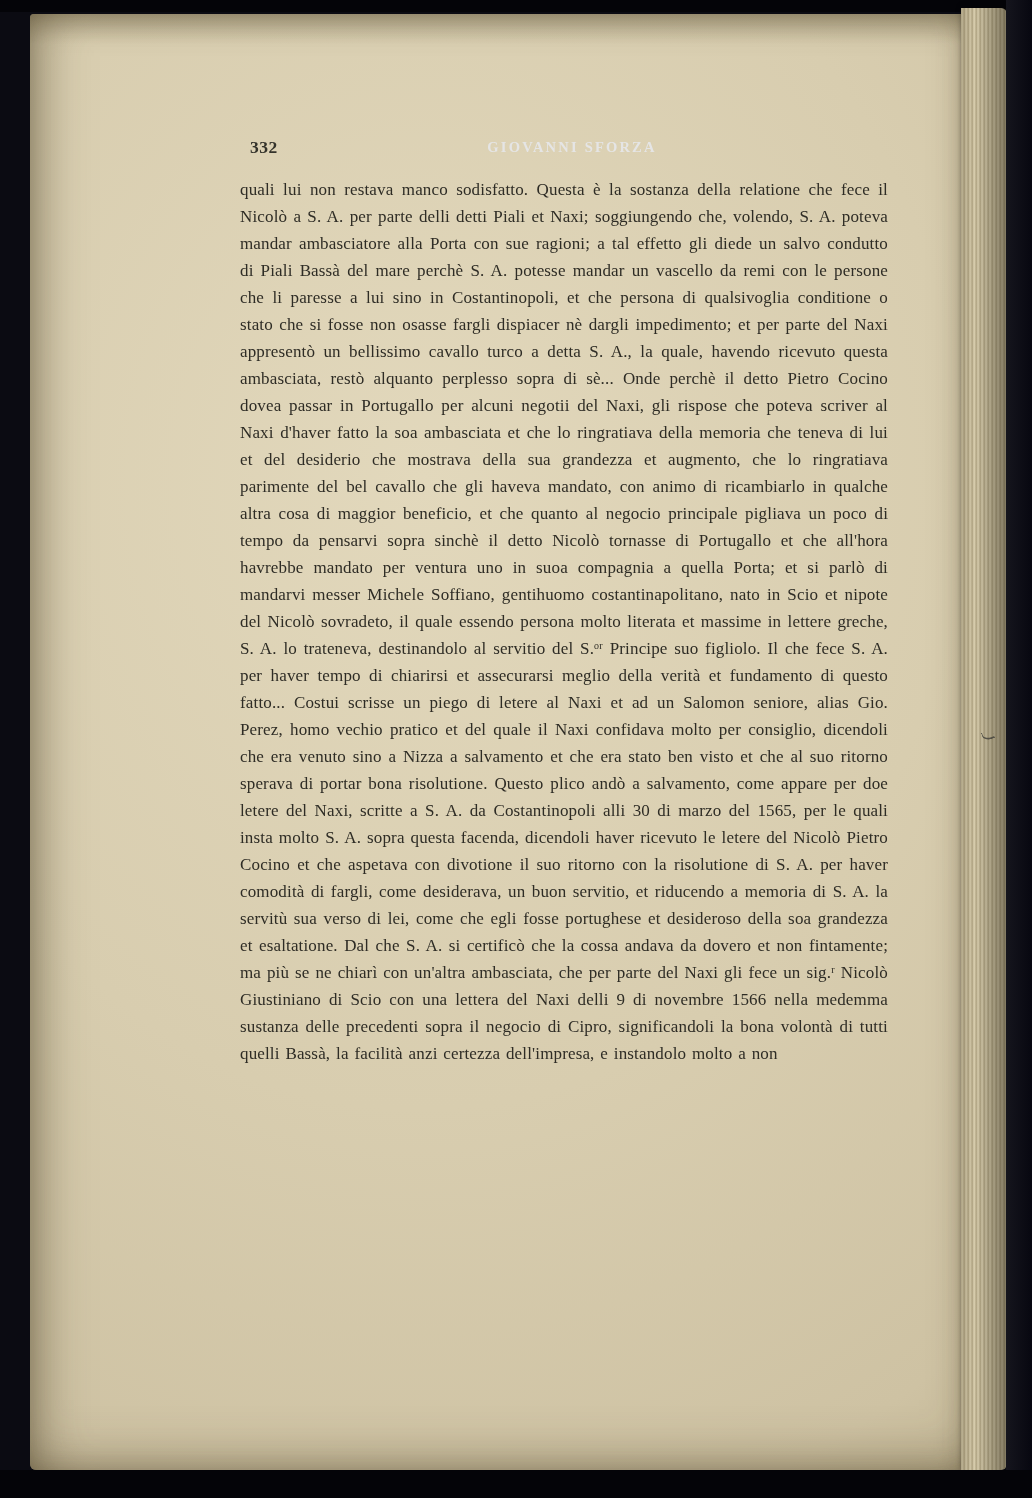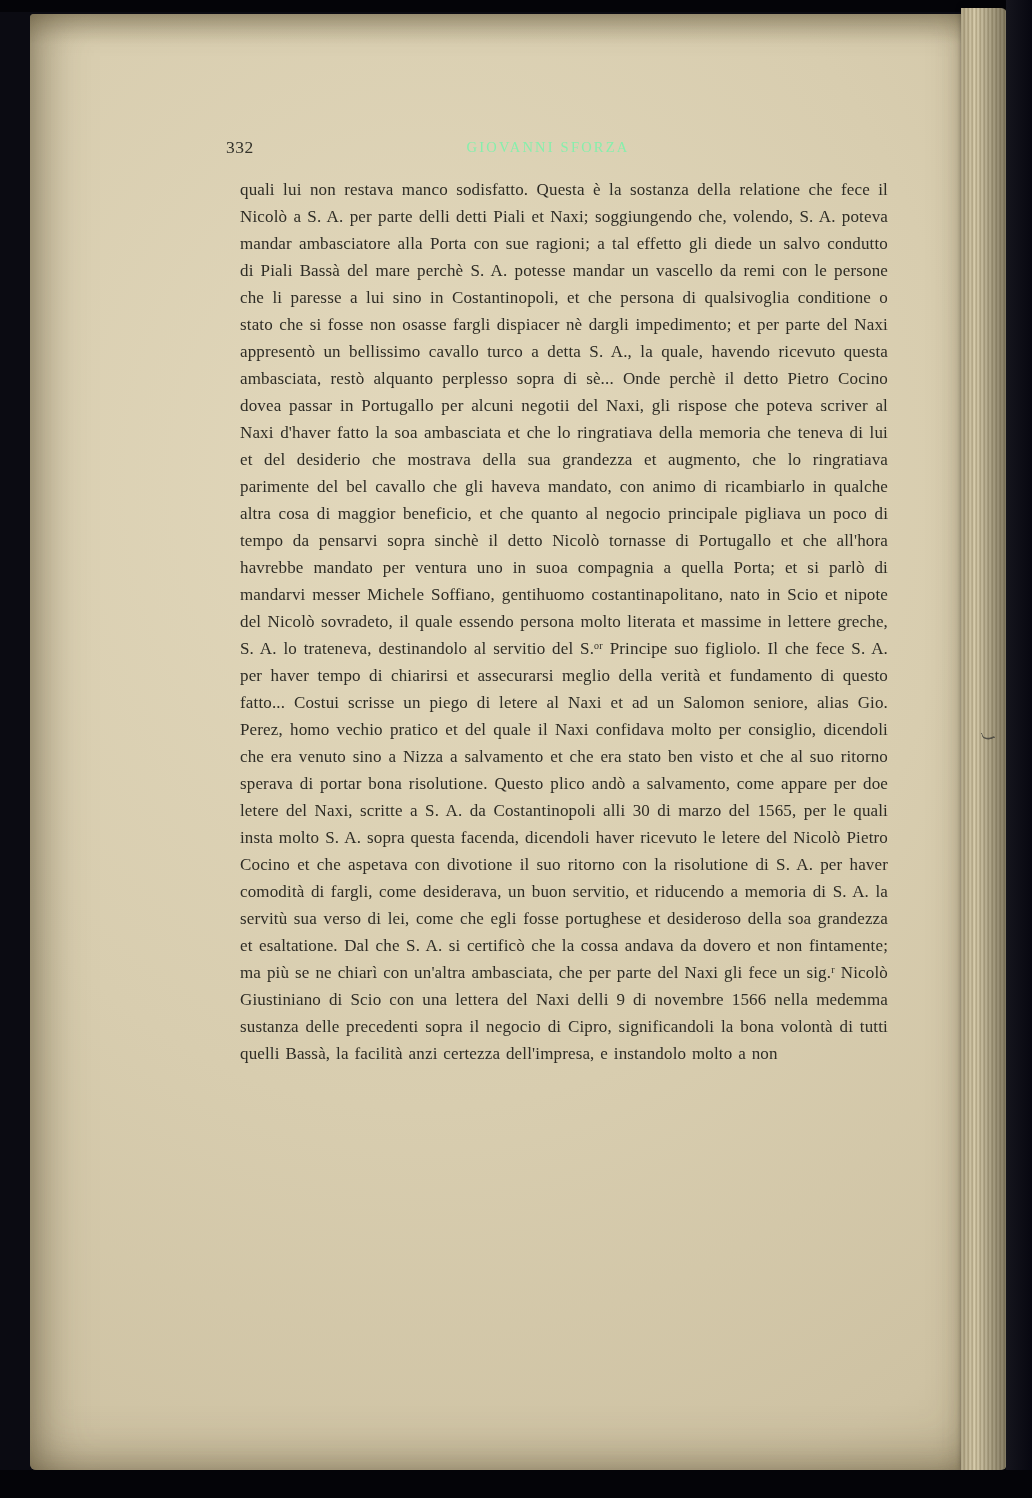--- a/index.html
+++ b/index.html
@@ -50,32 +50,33 @@
       radial-gradient(ellipse 120% 90% at 42% 32%,
         #e2d8bc 0%, var(--paper) 48%, #cec2a3 82%, var(--paper-dark) 100%);
     border-radius: 4px 2px 2px 6px;
     box-shadow:
       inset 28px 0 55px -25px rgba(70, 58, 32, 0.55),
       inset -8px 0 30px -14px rgba(70, 58, 32, 0.35),
       inset 0 -26px 60px -28px rgba(70, 58, 32, 0.45),
       inset 0 18px 40px -24px rgba(70, 58, 32, 0.35);
   }
   .header {
-    position: absolute; left: 224px; top: 136px; width: 648px; height: 26px;
+    position: absolute; left: 248px; top: 136px; width: 648px; height: 26px;
     color: #39372d;
+    font-weight: bold;
   }
   .page-number {
     position: absolute; left: 2px; top: 1px;
     font-size: 17.5px; letter-spacing: 0.5px; color: #34332b;
   }
   .running-title {
     position: absolute; left: 0; right: 0; top: 3px;
     text-align: center;
     font-size: 14.5px; letter-spacing: 2.2px;
-    color: #86efac;
+    color: #e5e5e5;
   }
   .body-text {
     position: absolute; left: 240px; top: 176px; width: 648px;
     font-size: 17px;
     line-height: 27px;
     text-align: justify;
     color: var(--ink);
     word-spacing: 1.4px;
     letter-spacing: 0.15px;
   }

